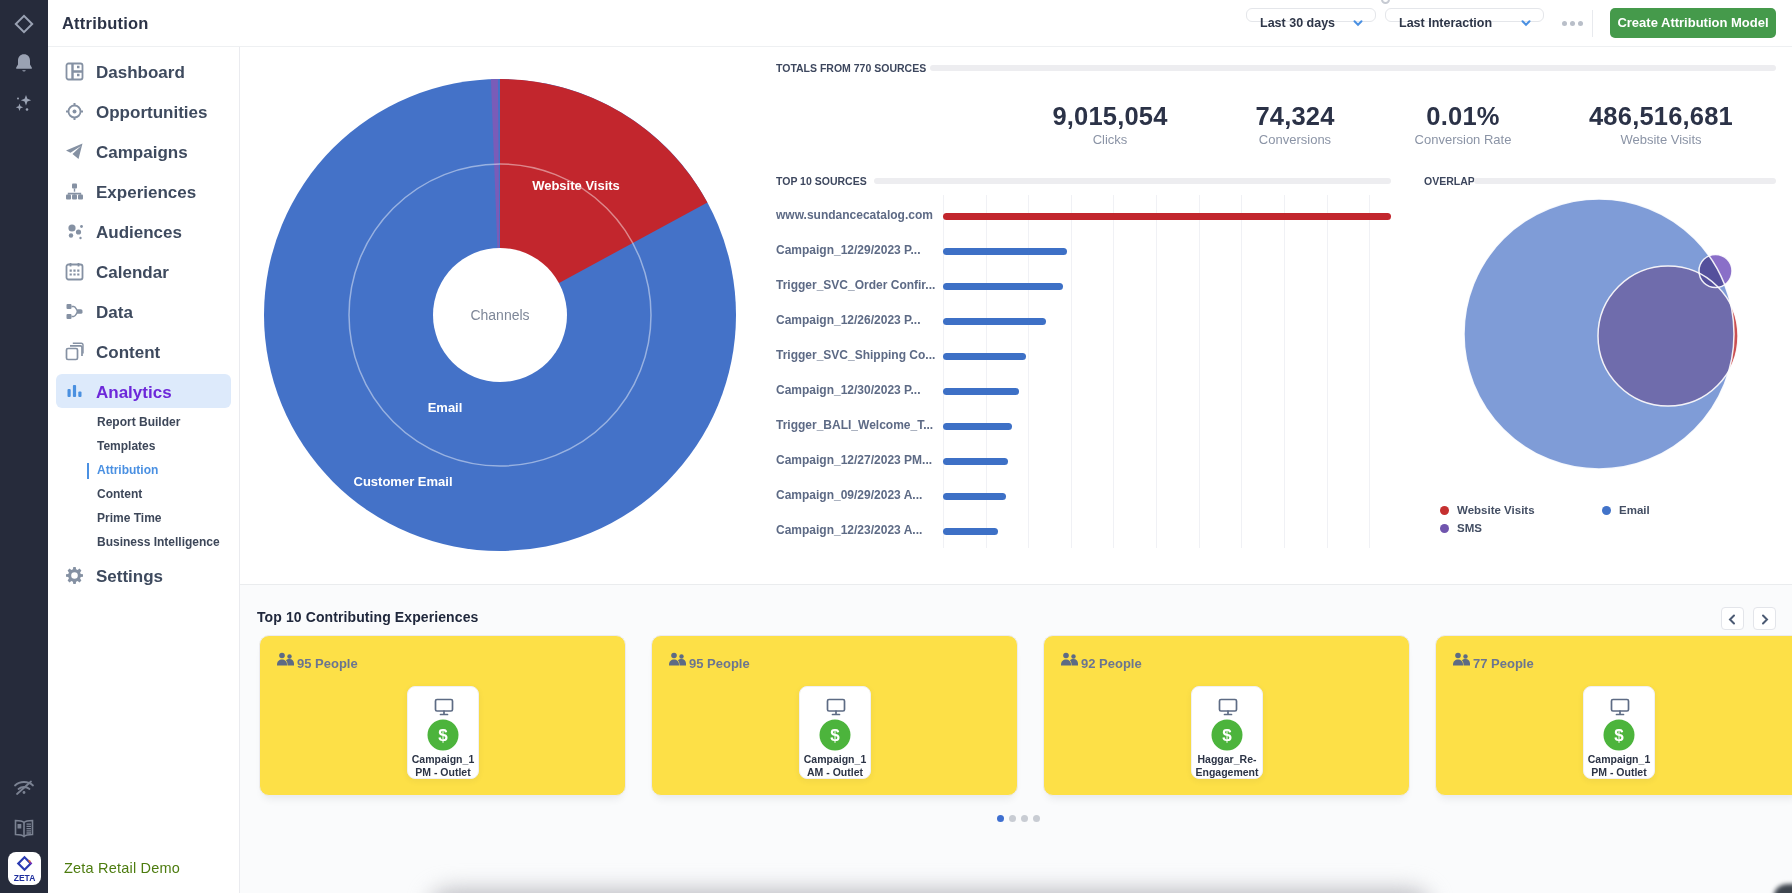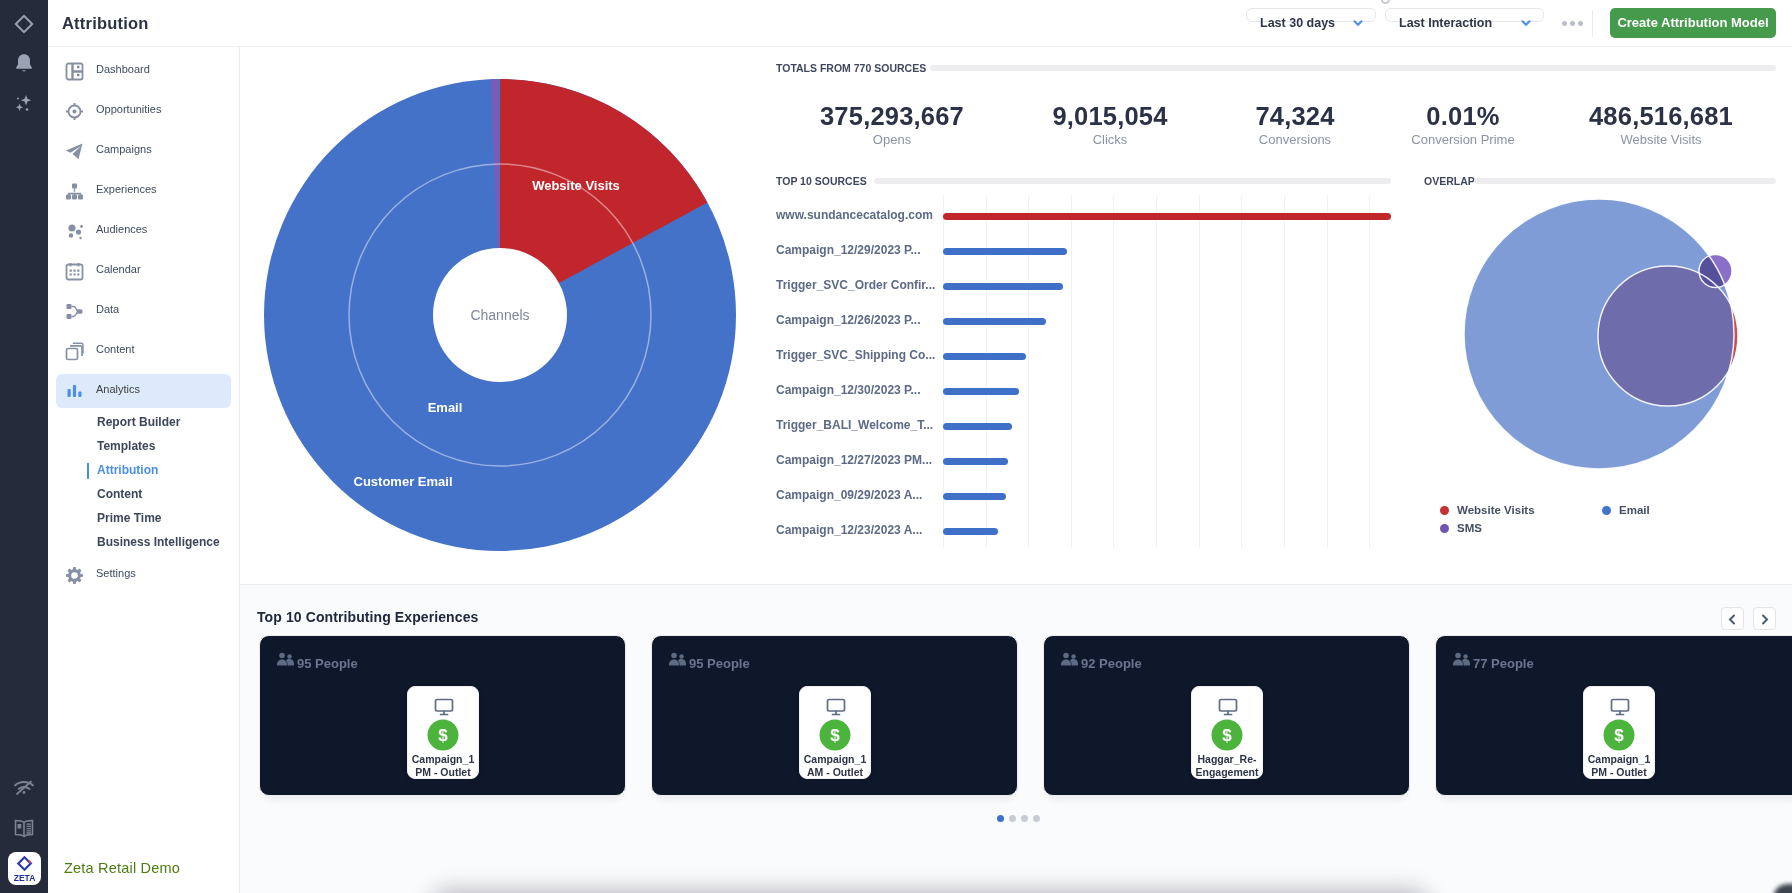--- a/index.html
+++ b/index.html
@@ -10,23 +10,23 @@
 
 #rail { position:absolute; left:0; top:0; width:48px; height:893px; background:#262b3b; z-index:30; }
 
 
 #nav { position:absolute; left:48px; top:0; width:192px; height:893px; background:#fff; border-right:1px solid #eaebef; z-index:20; }
 #topbar { position:absolute; left:48px; top:0; right:0; height:47px; background:#fff; border-bottom:1px solid #eef0f2; z-index:25; }
 .navtitle { position:absolute; left:14px; top:14px; font-size:16.5px; font-weight:bold; color:#2c3347; letter-spacing:.2px;}
 
 .nav-item { position:absolute; left:8px; width:175px; height:34px; }
 .nav-item .ic { position:absolute; left:9px; top:8px; width:19px; height:19px; }
-.nav-item .tx { position:absolute; left:40px; top:9px; font-size:11px; font-weight:400; color:#3e4a5e; }
+.nav-item .tx { position:absolute; left:40px; top:9px; font-size:17px; font-weight:700; color:#3e4a5e; }
 .nav-sel { background:#ddeafb; border-radius:6px; }
-.nav-sel .tx { color:#404040; }
+.nav-sel .tx { color:#6d28d9; }
 .sub-item { position:absolute; left:49px; font-size:12px; font-weight:600; color:#3d4759; white-space:nowrap; }
 
 
 #content { position:absolute; left:240px; top:47px; right:0; height:537px; background:#fff; }
 #bottom { position:absolute; left:240px; top:584px; right:0; bottom:0; background:#fafbfc; border-top:1px solid #eaecee; }
 
 .seclabel { position:absolute; font-size:10.5px; font-weight:bold; color:#3d475e; letter-spacing:0; }
 .secrule { position:absolute; height:6px; border-radius:3px; background:#ededf0; }
 
 .stat { position:absolute; text-align:center; transform:translateX(-50%); }
@@ -36,21 +36,21 @@
 .bar-label { position:absolute; left:536px; width:164px; font-size:12px; font-weight:600; color:#5d6a85; white-space:nowrap; overflow:hidden; }
 .bar { position:absolute; height:7px; border-radius:3.5px; background:#3d70c6; }
 .gridline { position:absolute; top:148px; width:1px; height:353px; background:#f0f1f5; }
 
 
 .dd { position:absolute; top:8px; height:14px; border:1px solid #e4e6ea; border-radius:6px; background:#fff; font-size:12.5px; font-weight:bold; color:#2e3648; line-height:28px; padding-left:13px; }
 .dd .chev { position:absolute; right:11px; top:8px; }
 #btn-create { position:absolute; left:1562px; top:8px; width:166px; height:30px; border-radius:5px; background:#459a4b; color:#fff; font-size:13px; font-weight:bold; text-align:center; line-height:30px; }
 
 
-.card { position:absolute; top:50px; width:367px; height:161px; background:#0f172a; border:1px solid #ececf0; border-radius:10px; box-shadow:0 7px 9px -5px rgba(40,45,60,.10); }
+.card { position:absolute; top:50px; width:367px; height:161px; background:#fde047; border:1px solid #ececf0; border-radius:10px; box-shadow:0 7px 9px -5px rgba(40,45,60,.10); }
 .ppl { position:absolute; left:37px; top:20px; font-size:13px; font-weight:600; color:#6b7590; }
 .mini { position:absolute; left:147px; top:50px; width:72px; height:93px; background:#fff; border:1px solid #f0f0f3; border-radius:8px; box-shadow:0 2px 6px rgba(40,45,60,.06); text-align:center; }
 .mini .dollar { position:absolute; left:50%; top:48px; transform:translate(-50%,-50%); width:31px; height:31px; border-radius:50%; background:#4cb43c; color:#fff; font-size:17px; font-weight:bold; line-height:31px; text-align:center;}
 .mini .nm { position:absolute; left:-6px; right:-6px; top:66px; font-size:10.5px; font-weight:bold; color:#2c3446; line-height:13px; }
 .navbtn { position:absolute; top:21.5px; width:23px; height:23px; background:#fff; border:1px solid #e3e5ea; border-radius:4px; text-align:center; }
 .dot { position:absolute; top:230px; width:7px; height:7px; border-radius:50%; background:#c8ccd3; }
 </style>
 </head>
 <body>
 <div id="rail">
@@ -209,35 +209,31 @@
       <path d="M0 0 L0 -236 A236 236 0 0 1 207.4 -112.5 Z" fill="#c2262d"></path>
       <circle cx="0" cy="0" r="151" fill="none" stroke="rgba(255,255,255,.45)" stroke-width="1.5"></circle>
       <circle cx="0" cy="0" r="67" fill="#fff"></circle>
       <text x="0" y="5" text-anchor="middle" font-size="14" fill="#7e8798" font-family="Liberation Sans">Channels</text>
       <text x="76" y="-125" text-anchor="middle" font-size="13" font-weight="600" fill="#fff" font-family="Liberation Sans">Website Visits</text>
       <text x="-55" y="97" text-anchor="middle" font-size="13" font-weight="600" fill="#fff" font-family="Liberation Sans">Email</text>
       <text x="-97" y="171" text-anchor="middle" font-size="13" font-weight="600" fill="#fff" font-family="Liberation Sans">Customer Email</text>
     </g>
   </svg>
 
-  <div class="stat" style="left:652px;top:55px">
-      <div class="n">375,293,667</div>
-      <div class="l">Opens</div>
-    </div>
   <div class="stat" style="left:870px;top:55px">
       <div class="n">9,015,054</div>
       <div class="l">Clicks</div>
     </div>
   <div class="stat" style="left:1055px;top:55px">
       <div class="n">74,324</div>
       <div class="l">Conversions</div>
     </div>
   <div class="stat" style="left:1223px;top:55px">
       <div class="n">0.01%</div>
-      <div class="l">Conversion Prime</div>
+      <div class="l">Conversion Rate</div>
     </div>
   <div class="stat" style="left:1421px;top:55px">
       <div class="n">486,516,681</div>
       <div class="l">Website Visits</div>
     </div>
 
   <div class="seclabel" style="left:536px;top:128px">TOP 10 SOURCES</div>
   <div class="secrule" style="left:634px;top:131px;width:517px"></div>
   <div class="seclabel" style="left:1184px;top:128px">OVERLAP</div>
   <div class="secrule" style="left:1234px;top:131px;width:302px"></div>

